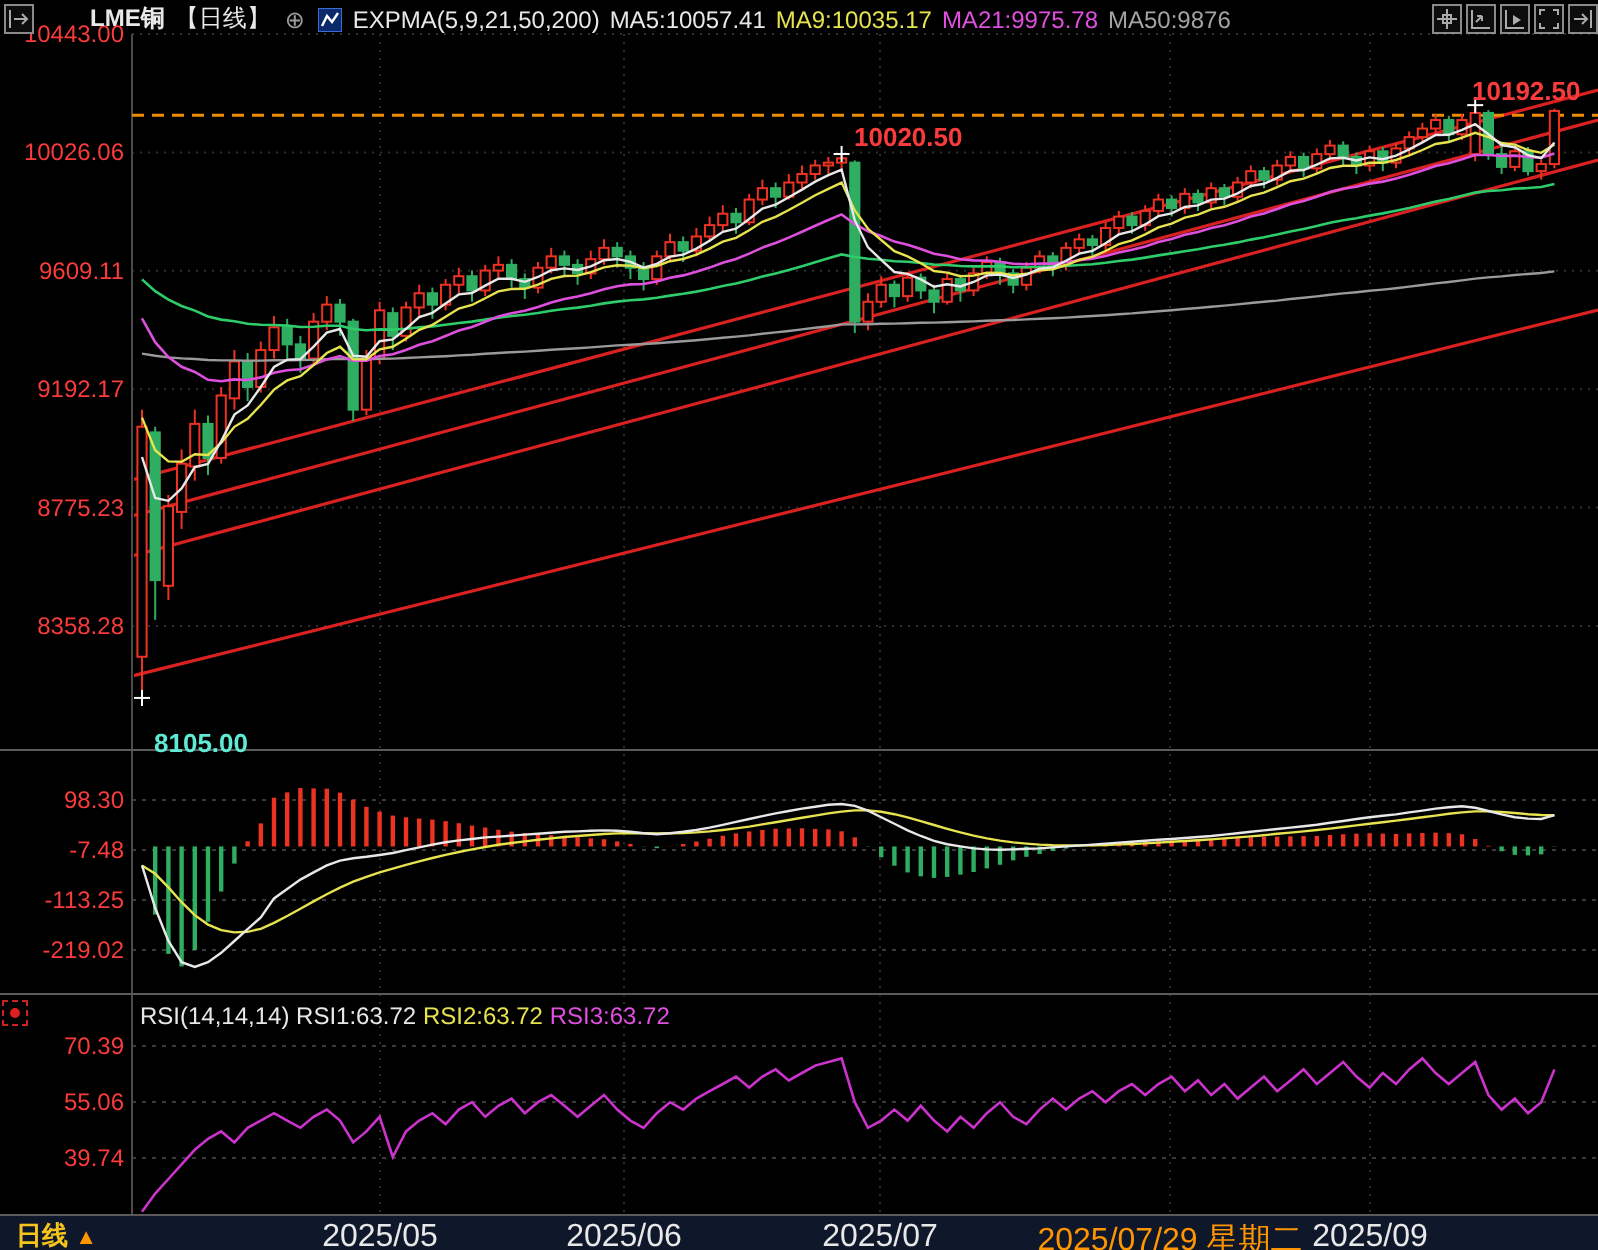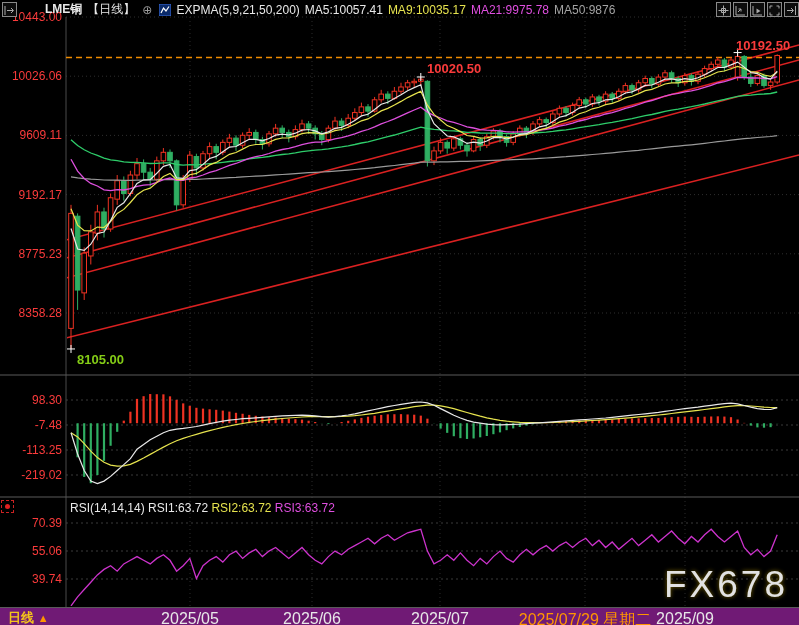--- a/index.html
+++ b/index.html
@@ -7,22 +7,22 @@
           font-family:"Liberation Sans","DejaVu Sans",sans-serif;}
   svg text{font-family:"Liberation Sans","DejaVu Sans",sans-serif;}
   .hdr{position:absolute;top:2px;left:45px;height:15px;font-size:12px;white-space:nowrap;z-index:5;display:flex;align-items:center;gap:5px;}
   .w{color:#e8e8e8;} .yl{color:#e6e34e;} .mg{color:#e04fe0;} .gr{color:#a3a3a3;}
   .plus-circ{color:#9a9a9a;font-size:12px;margin:0 2px;}
   .corner-icon{position:absolute;top:2px;left:2px;width:13px;height:13px;border:1px solid #8a8a8a;background:#0c0c0c;z-index:6;}
   .tr-icons{position:absolute;top:2px;right:0px;display:flex;gap:2px;z-index:6;}
   .tr-icons .ic{width:13px;height:13px;border:1px solid #8a8a8a;background:#0c0c0c;}
   .panel-title{position:absolute;left:70px;font-size:12px;white-space:nowrap;z-index:5;}
   .ann{position:absolute;font-size:13px;font-weight:bold;z-index:5;white-space:nowrap;}
-  .ann.red{color:#fa3b3b;} .ann.green{color:#84cc16;}
-  .bottombar{position:absolute;left:0;top:608px;width:799px;height:17px;background:#701a75;z-index:5;}
+  .ann.red{color:#fa3b3b;} .ann.green{color:#5eead4;margin-top:12px;}
+  .bottombar{position:absolute;left:0;top:608px;width:799px;height:17px;background:#0f172a;z-index:5;}
   .period{position:absolute;left:8px;top:1px;font-size:13px;font-weight:bold;color:#f5c51b;}
   .period .tri{color:#ff9500;font-size:11px;}
   .dlabel{position:absolute;top:2px;font-size:16px;color:#e8e8e8;transform:translateX(-50%);white-space:nowrap;}
   .dlabel.hl{color:#ff9500;}
   .rsi-corner{position:absolute;left:1px;top:500px;width:11px;height:11px;border:1px dashed #cc2222;z-index:6;}
   .rsi-corner:before{content:"";position:absolute;left:3px;top:3px;width:5px;height:5px;background:#e02020;border-radius:50%;}
   .watermark{position:absolute;left:664px;top:564px;font-size:37px;color:#e2e2e2;letter-spacing:3px;z-index:4;
              text-shadow:0 0 4px #7a6400;font-weight:normal;}
 </style>
 </head>
@@ -476,21 +476,20 @@
     <span class="yl">RSI2:63.72</span>
     <span class="mg">RSI3:63.72</span>
   </div>
 
   <div class="rsi-corner"></div>
 
   <div class="ann red" style="left:427px;top:61px">10020.50</div>
   <div class="ann red" style="left:736px;top:38px">10192.50</div>
   <div class="ann green" style="left:77px;top:352px">8105.00</div>
 
-  <div class="watermark">FX678</div>
 
   <div class="bottombar">
     <div class="period">
       <span>日线</span> <span class="tri">▲</span>
     </div>
     <div id="dates">
         <div class="dlabel" style="left: 190px;">2025/05</div>
         <div class="dlabel" style="left: 312px;">2025/06</div>
         <div class="dlabel" style="left: 440px;">2025/07</div>
         <div class="dlabel hl" style="left: 585px;">2025/07/29 星期二</div>

